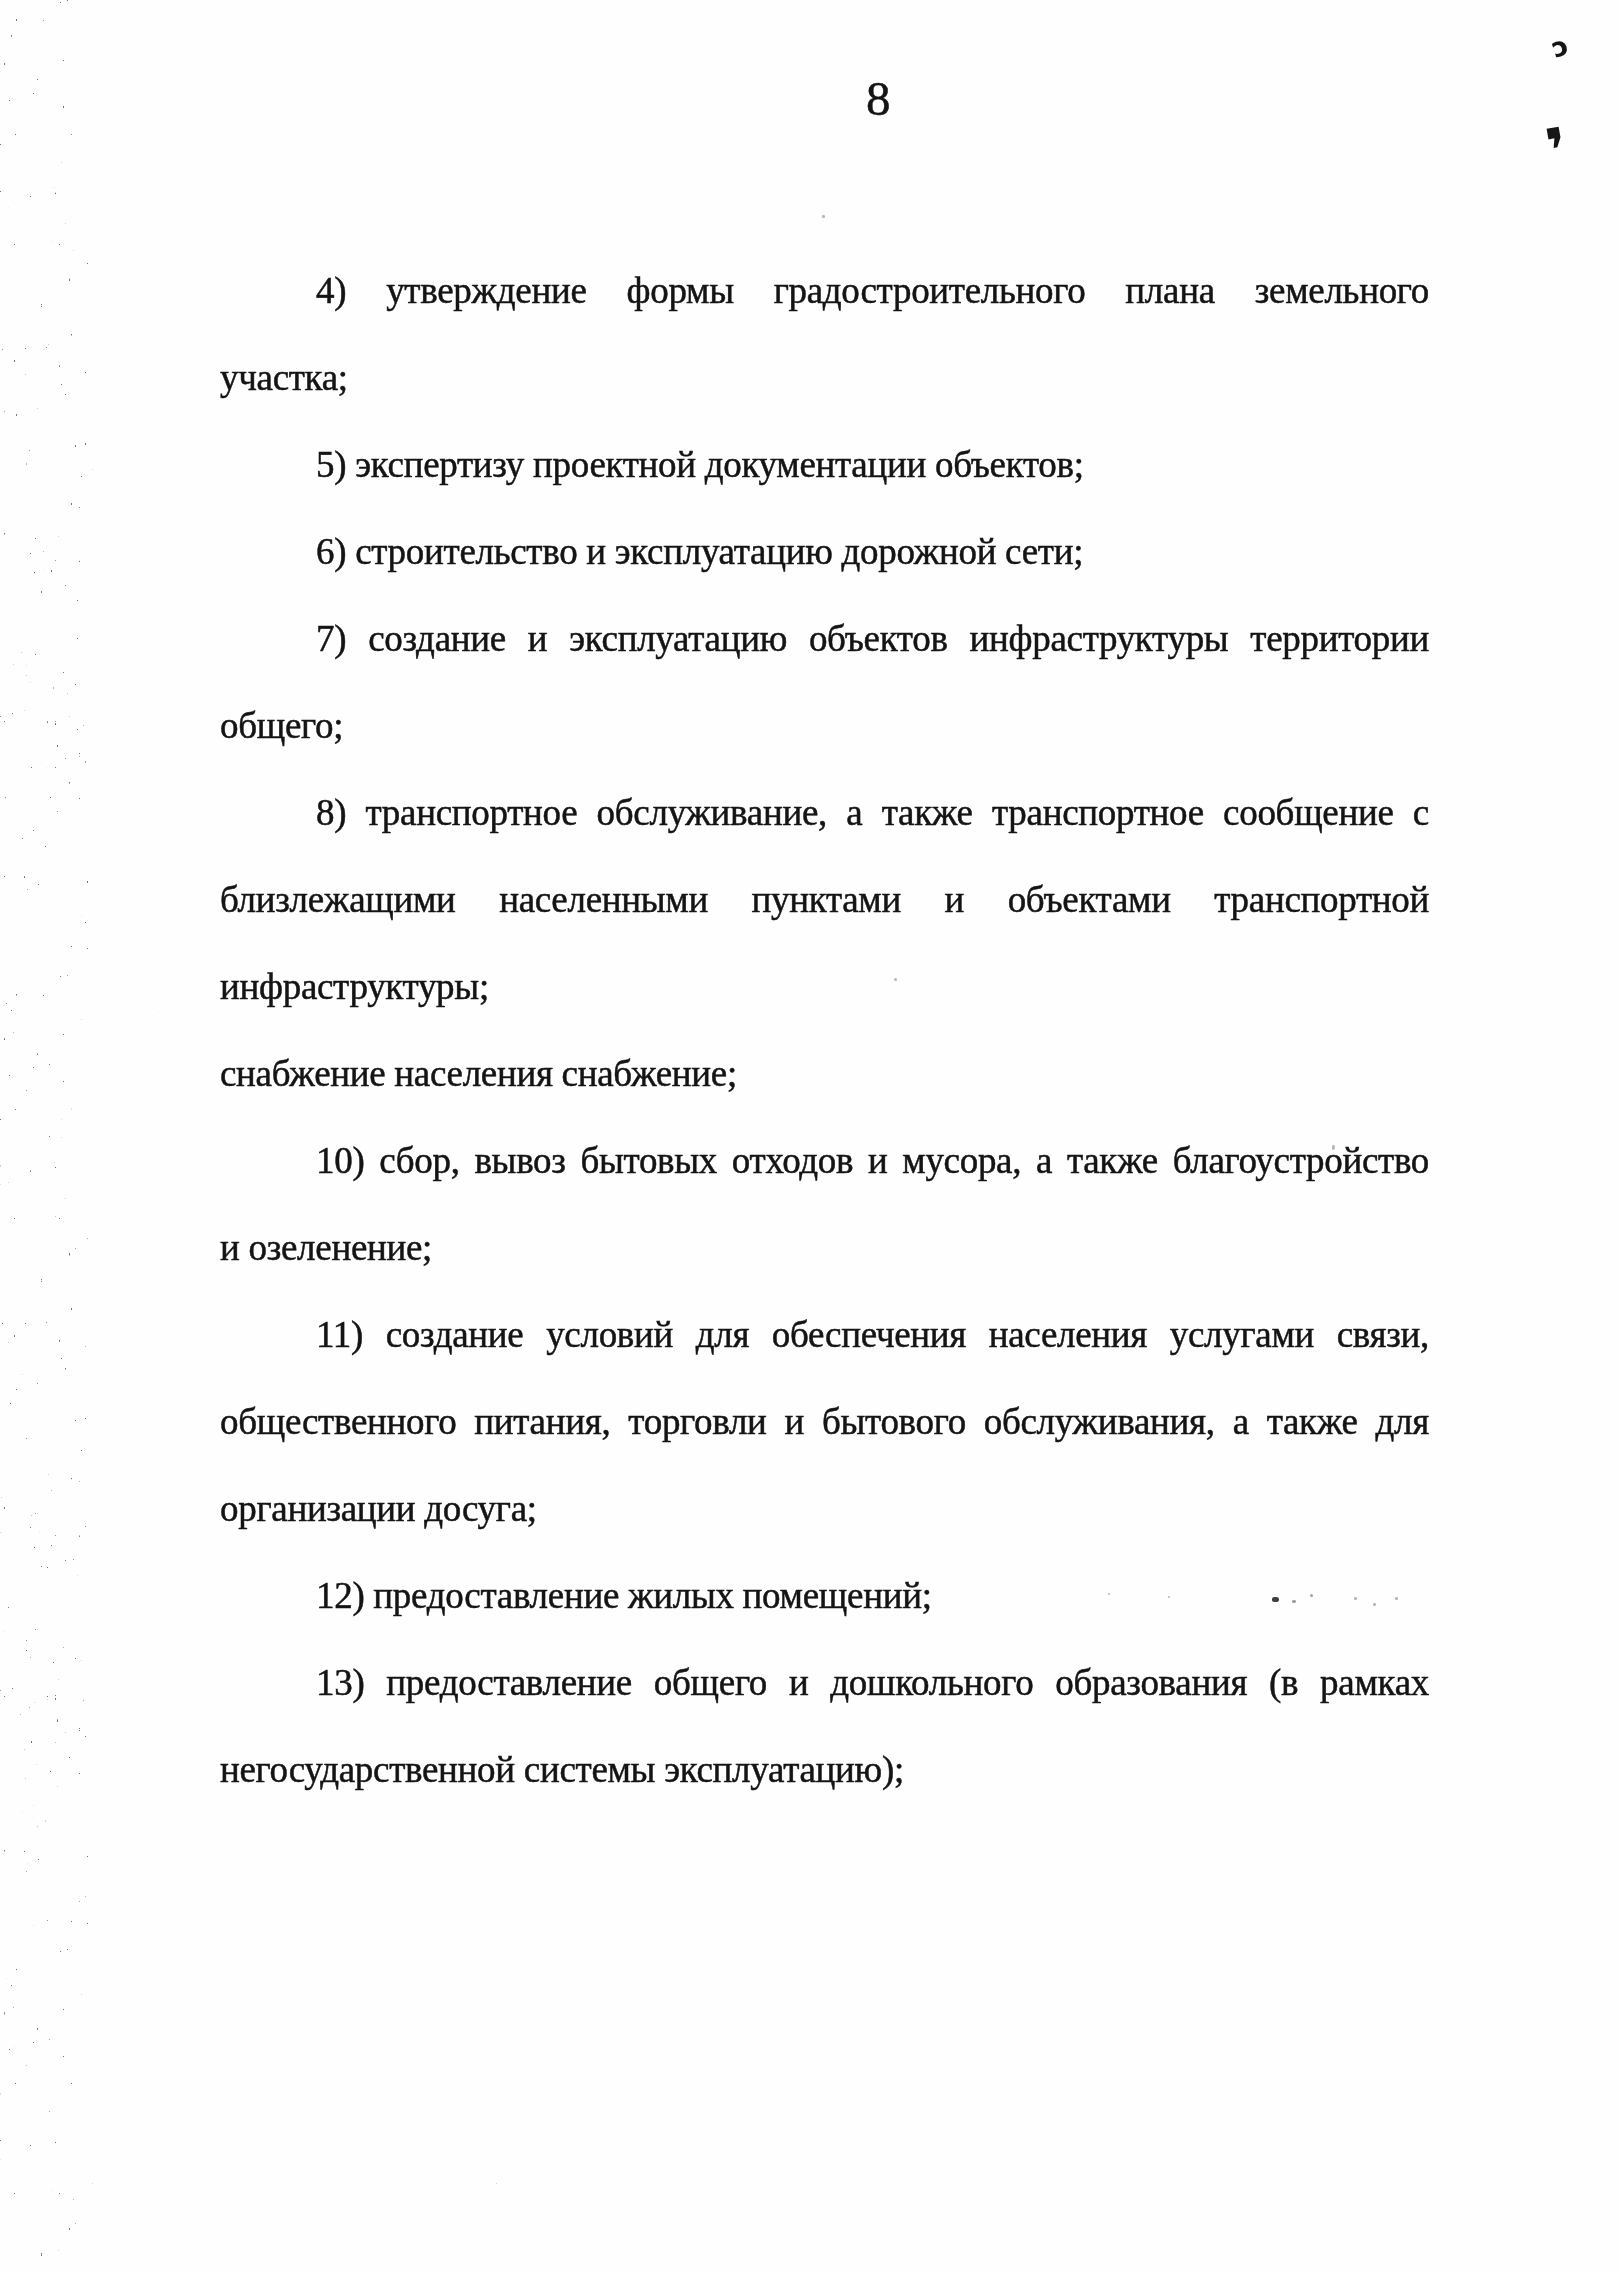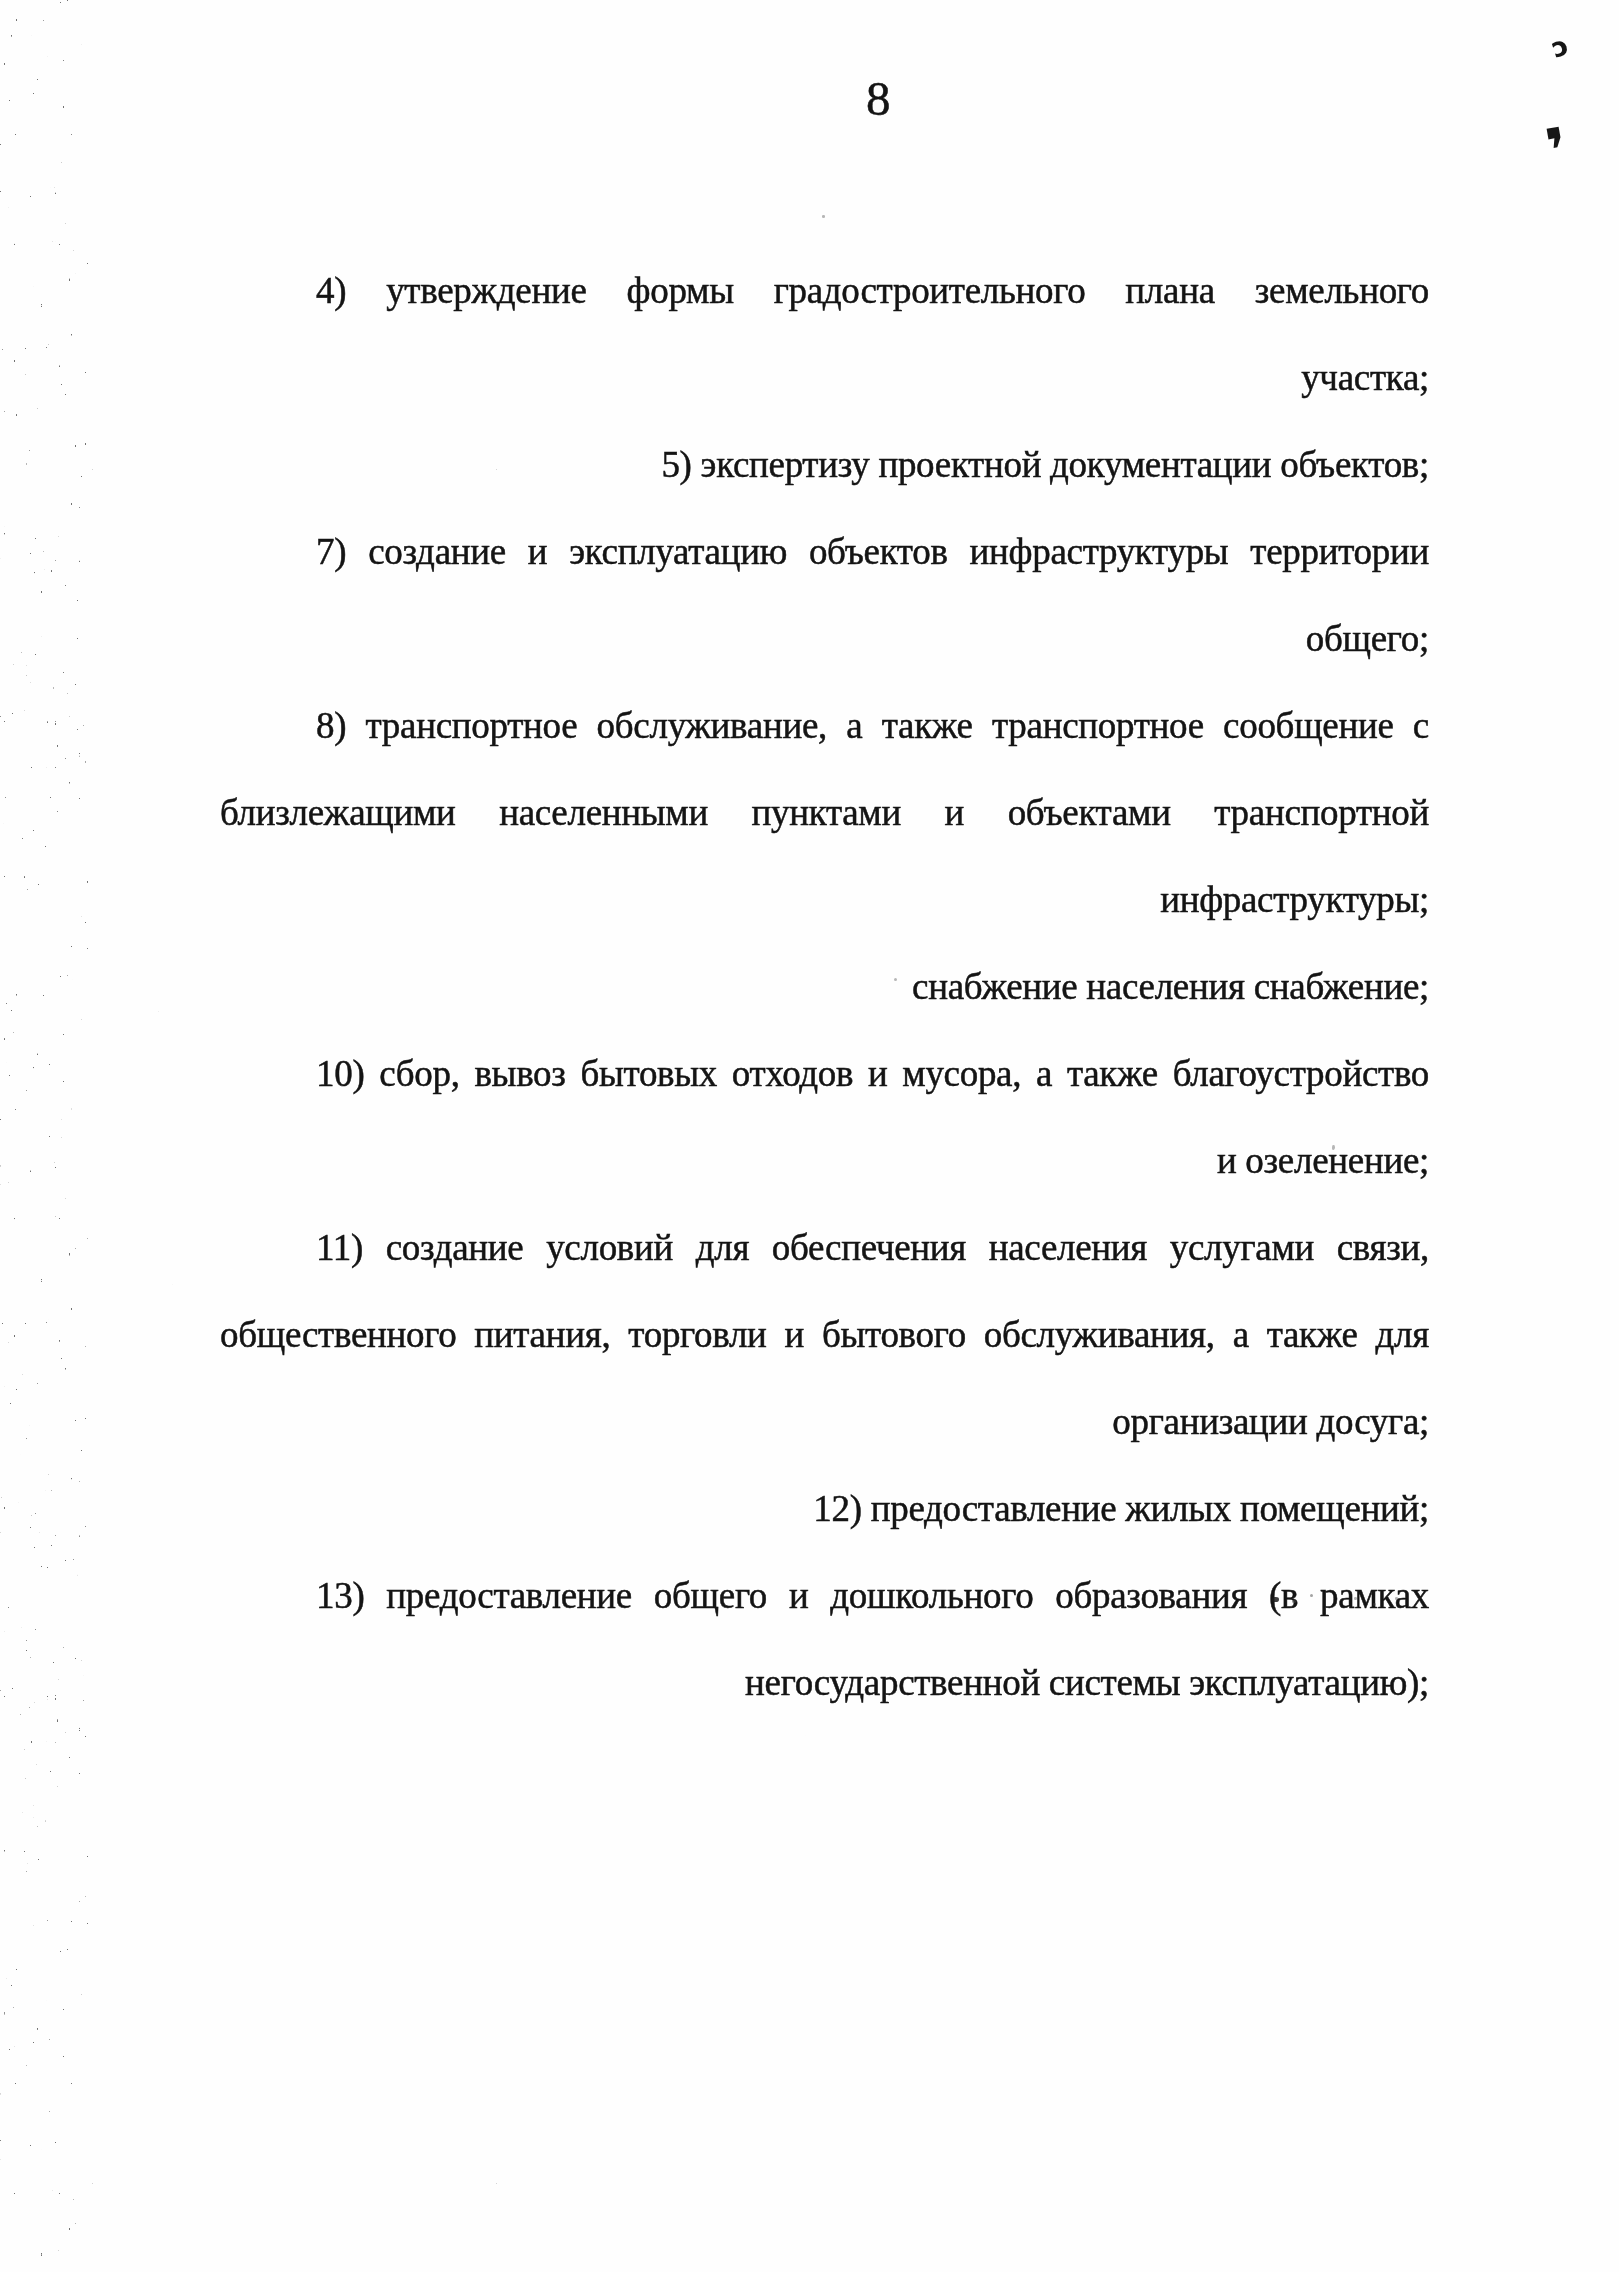--- a/index.html
+++ b/index.html
@@ -31,21 +31,21 @@
     top: 247px;
     left: 220px;
     width: 1209px;
     font-size: 37px;
     line-height: 87px;
     letter-spacing: -0.3px;
     -webkit-text-stroke: 0.5px #141414;
   }
   .line {
     white-space: nowrap;
-    text-align: right;
+    text-align: left;
   }
   .line.justify {
     white-space: normal;
     text-align: justify;
     text-align-last: justify;
     text-justify: inter-word;
   }
   .line.indent {
     text-indent: 96px;
   }
@@ -112,20 +112,21 @@
 
   <div class="page-number">8</div>
 
   <span class="ink-mark curl">ɔ</span>
   <span class="ink-mark blob">❜</span>
 
   <div class="text-block">
     <div class="line indent justify">4) утверждение формы градостроительного плана земельного</div>
     <div class="line">участка;</div>
     <div class="line indent">5) экспертизу проектной документации объектов;</div>
+    <div class="line indent">6) строительство и эксплуатацию дорожной сети;</div>
     <div class="line indent justify">7) создание и эксплуатацию объектов инфраструктуры территории</div>
     <div class="line">общего;</div>
     <div class="line indent justify">8) транспортное обслуживание, а также транспортное сообщение с</div>
     <div class="line justify">близлежащими населенными пунктами и объектами транспортной</div>
     <div class="line">инфраструктуры;</div>
     <div class="line">снабжение населения снабжение;</div>
     <div class="line indent justify">10) сбор, вывоз бытовых отходов и мусора, а также благоустройство</div>
     <div class="line">и озеленение;</div>
     <div class="line indent justify">11) создание условий для обеспечения населения услугами связи,</div>
     <div class="line justify">общественного питания, торговли и бытового обслуживания, а также для</div>

